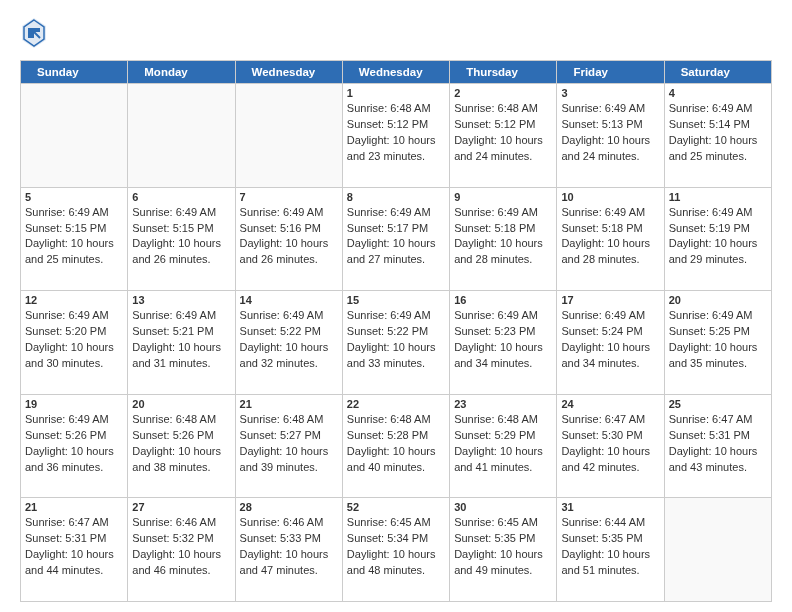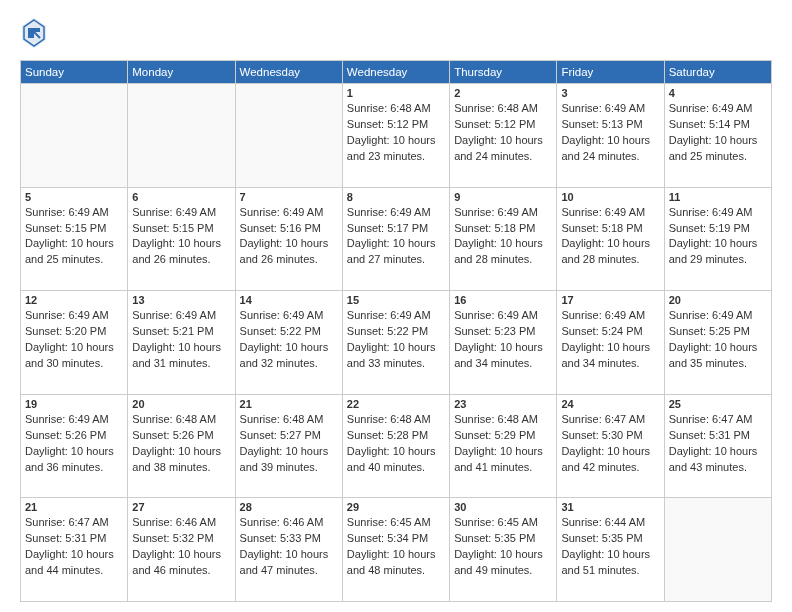--- a/index.html
+++ b/index.html
@@ -57,22 +57,22 @@
     }
     .calendar {
       width: 100%;
       border-collapse: collapse;
       flex: 1;
     }
     .calendar th {
       background-color: #2e6db4;
       color: #fff;
       font-size: 11.5px;
-      font-weight: normal;
-      padding: 5px 4px;
+      font-weight: bold;
+      padding: 5px 16px;
       text-align: left;
       border: 1px solid #ccc;
     }
     .calendar td {
       border: 1px solid #ccc;
       vertical-align: top;
       padding: 3px 4px;
       font-size: 9.5px;
       color: #333;
       background: #fff;
@@ -250,21 +250,21 @@
           </td>
           <td>
             <span class="day-number">27</span>
             <div class="day-info">Sunrise: 6:46 AM<br>Sunset: 5:32 PM<br>Daylight: 10 hours<br>and 46 minutes.</div>
           </td>
           <td>
             <span class="day-number">28</span>
             <div class="day-info">Sunrise: 6:46 AM<br>Sunset: 5:33 PM<br>Daylight: 10 hours<br>and 47 minutes.</div>
           </td>
           <td>
-            <span class="day-number">29</span>
+            <span class="day-number">52</span>
             <div class="day-info">Sunrise: 6:45 AM<br>Sunset: 5:34 PM<br>Daylight: 10 hours<br>and 48 minutes.</div>
           </td>
           <td>
             <span class="day-number">30</span>
             <div class="day-info">Sunrise: 6:45 AM<br>Sunset: 5:35 PM<br>Daylight: 10 hours<br>and 49 minutes.</div>
           </td>
           <td>
             <span class="day-number">31</span>
             <div class="day-info">Sunrise: 6:44 AM<br>Sunset: 5:35 PM<br>Daylight: 10 hours<br>and 51 minutes.</div>
           </td>

